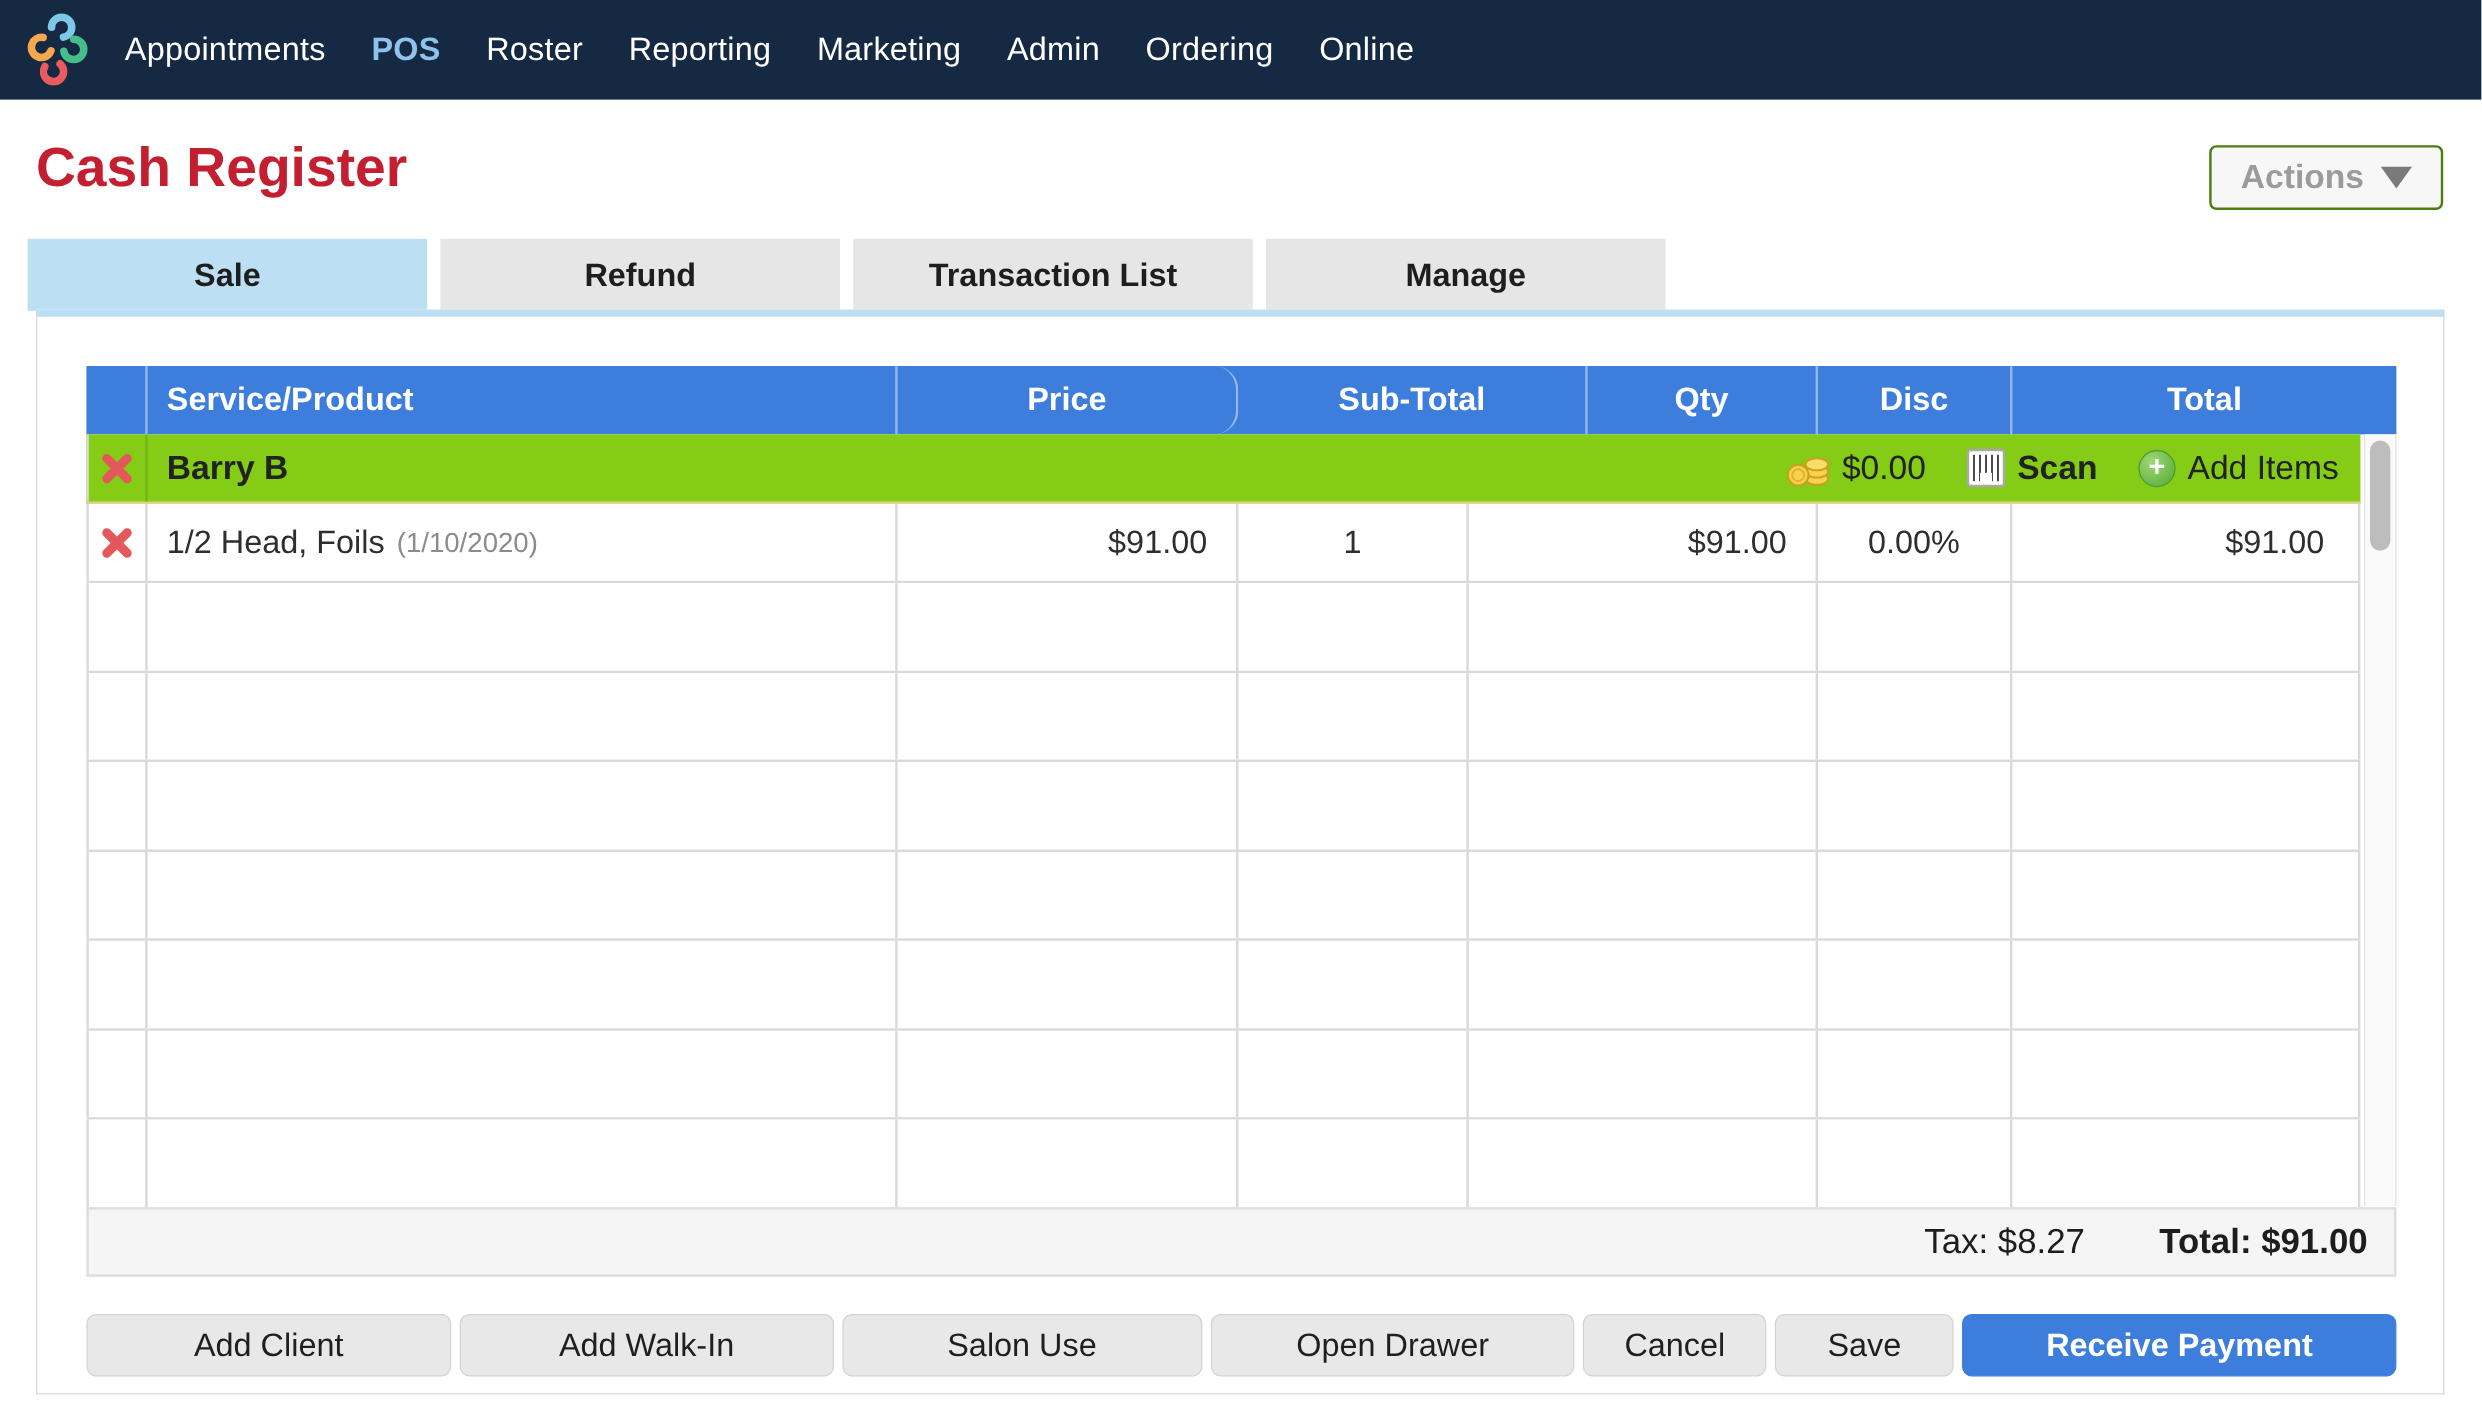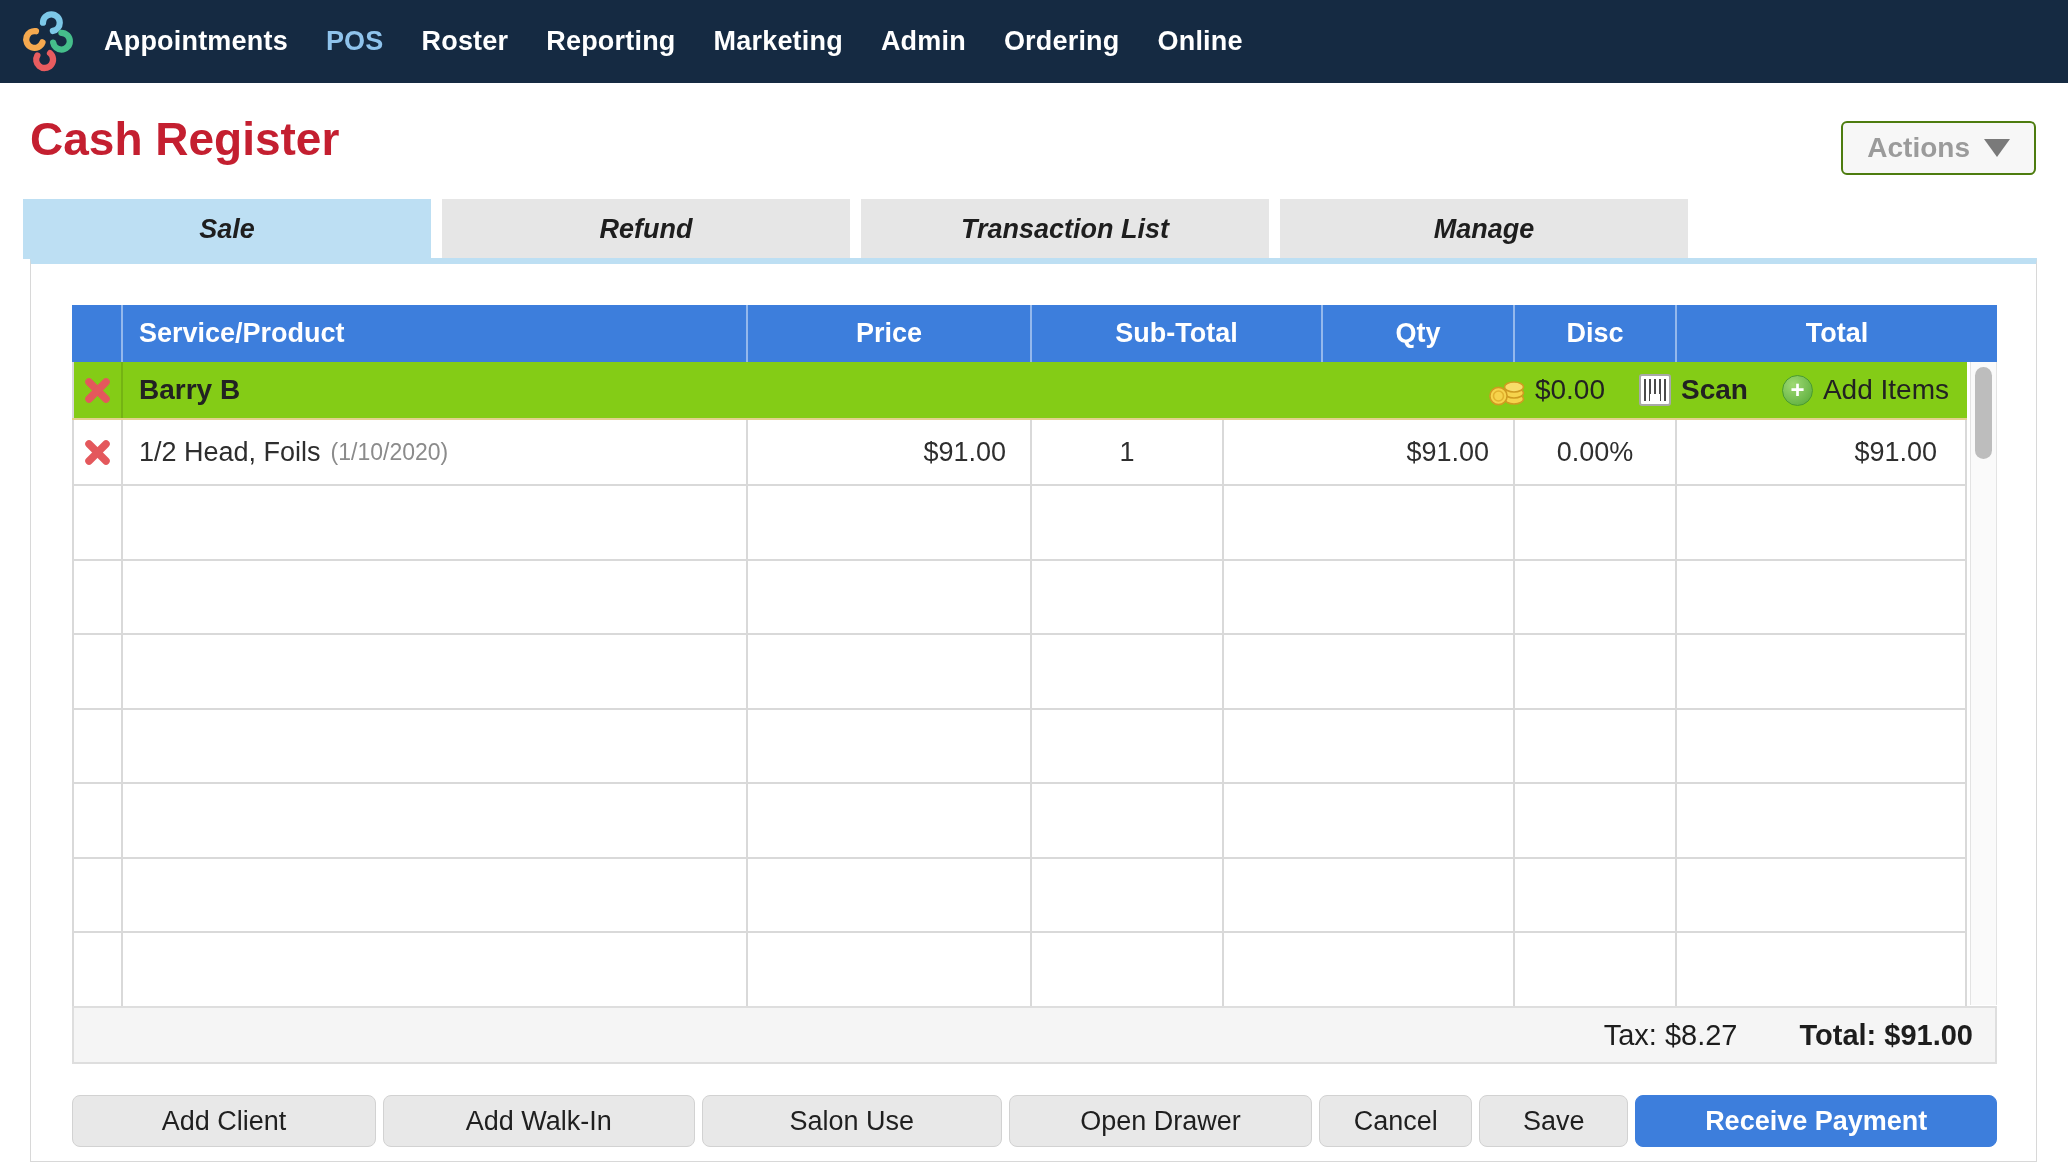--- a/index.html
+++ b/index.html
@@ -7,55 +7,55 @@
     width:2068px;height:1168px;overflow:hidden;background:#ffffff;
     font-family:"Liberation Sans", sans-serif;color:#2e2e2e;position:relative;
   }
   
   .topnav{
     position:absolute;left:0;top:0;width:2068px;height:83px;background:#152a42;
     display:flex;align-items:center;
   }
   .brand{margin-left:22px;width:52px;height:66px;display:flex;align-items:center;}
   .nav-menu{display:flex;align-items:center;gap:38px;margin-left:30px;}
-  .nav-item{color:#ffffff;font-size:27px;font-weight:700;letter-spacing:.2px;cursor:pointer;white-space:nowrap;}
+  .nav-item{color:#ffffff;font-size:27px;font-weight:400;letter-spacing:.2px;cursor:pointer;white-space:nowrap;}
   .nav-item.active{color:#8fc3ec;font-weight:700;}
   
   .page-title{position:absolute;left:30px;top:112px;font-size:46px;font-weight:700;color:#c41f30;}
   .actions-btn{
     position:absolute;right:32px;top:121px;height:50px;padding:0 24px;
     background:#f7f7f7;border:2px solid #4d7c0f;border-radius:6px;
     display:flex;align-items:center;gap:14px;cursor:pointer;
   }
   .actions-btn span.lbl{font-size:28px;font-weight:700;color:#9b9b9b;}
   .caret{width:0;height:0;border-left:13px solid transparent;border-right:13px solid transparent;border-top:18px solid #7a7a7a;}
   
   .tabs{position:absolute;left:23px;top:199px;display:flex;gap:11px;}
   .tab{
-    width:408px;height:60px;background:#e6e6e6;display:flex;align-items:center;justify-content:center;
-    font-size:27px;font-weight:600;color:#1e1e1e;cursor:pointer;font-style:italic;
+    width:333px;height:60px;background:#e6e6e6;display:flex;align-items:center;justify-content:center;
+    font-size:27px;font-weight:600;color:#1e1e1e;cursor:pointer;
   }
   .tab.active{background:#bddff3;}
   
   .panel{
     position:absolute;left:30px;top:258px;width:2007px;height:904px;background:#ffffff;
     border-top:6px solid #bddff3;border-left:1px solid #d8d8d8;border-right:1px solid #d8d8d8;border-bottom:1px solid #d8d8d8;
     box-sizing:border-box;
   }
   
   .tbl-header{
     position:absolute;left:72px;top:305px;width:1925px;height:57px;background:#3d7edc;
     display:flex;box-sizing:border-box;
   }
   .hcell{display:flex;align-items:center;justify-content:center;color:#fff;font-size:27px;font-weight:700;
     box-sizing:border-box;border-right:2px solid rgba(255,255,255,.45);}
   .hcell:last-child{border-right:none;}
   .h-x{width:51px;}
   .h-sp{width:625px;justify-content:flex-start;padding-left:16px;}
-  .h-price{width:284px;}
+  .h-price{width:284px;border-radius:20px;}
   .h-qty{width:192px;}
   .h-sub{width:291px;}
   .h-disc{width:162px;}
   .h-total{width:320px;}
   .tbl-body{position:absolute;left:72px;top:362px;width:1895px;}
   .row{display:flex;width:1895px;box-sizing:border-box;}
   .cell{box-sizing:border-box;border-right:2px solid #d9d9d9;display:flex;align-items:center;}
   .c-x{width:51px;justify-content:center;border-left:2px solid #d9d9d9;}
   .c-sp{width:625px;padding-left:16px;}
   .c-price{width:284px;justify-content:flex-end;padding-right:24px;}

